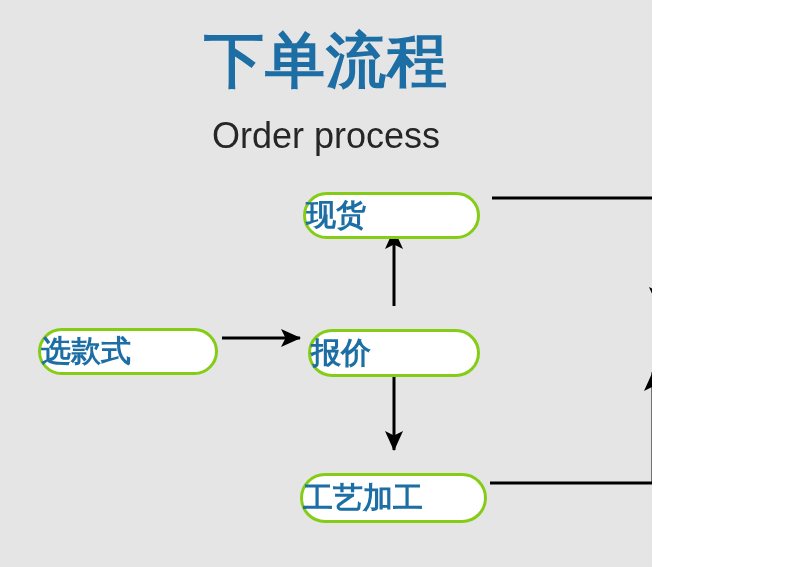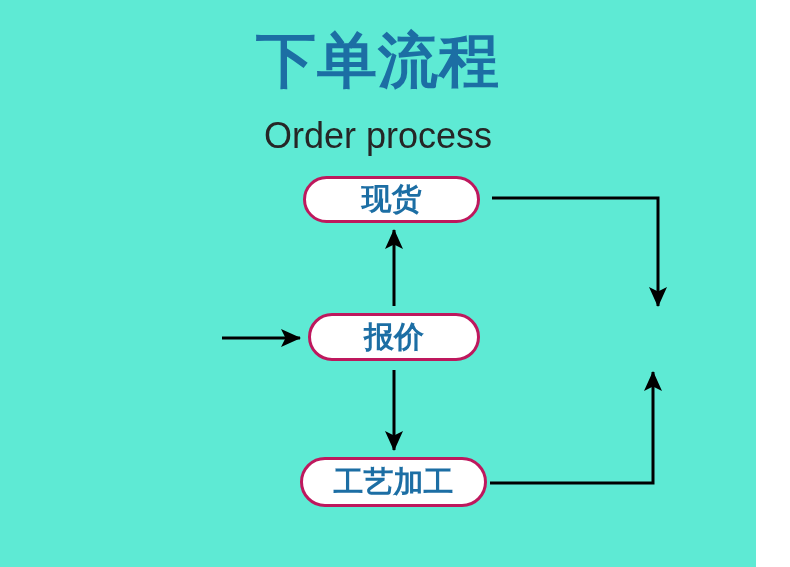--- a/index.html
+++ b/index.html
@@ -2,23 +2,23 @@
 <html><head>
 <meta charset="utf-8">
 <style>
   html, body {
     margin: 0;
     padding: 0;
     background: #ffffff;
   }
   #canvas {
     position: relative;
-    width: 756px;
+    width: 652px;
     height: 567px;
-    background: #5eead4;
+    background: #e5e5e5;
     overflow: hidden;
     font-family: "Liberation Sans", "DejaVu Sans", sans-serif;
   }
   .header {
     position: absolute;
     top: 24px;
     left: 0;
     width: 100%;
     text-align: center;
   }
@@ -33,27 +33,27 @@
     font-size: 36px;
     font-weight: 300;
     line-height: 1.0;
     color: #262626;
     margin-top: 21px;
     letter-spacing: 0px;
   }
   .node {
     position: absolute;
     box-sizing: border-box;
-    border: 3px solid #be185d;
+    border: 3px solid #84cc16;
     border-radius: 26px;
     background: #ffffff;
     display: flex;
     align-items: center;
-    justify-content: center;
     z-index: 2;
+    margin-top: 16px;
   }
   .node-label {
     font-size: 30px;
     font-weight: 700;
     color: #1c6ea4;
     white-space: nowrap;
   }
   #node-in-stock        { left: 303px; top: 176px; width: 177px; height: 47px; }
   #node-choose-style    { left: 38px;  top: 312px; width: 180px; height: 47px; }
   #node-quotation       { left: 308px; top: 313px; width: 172px; height: 48px; }
@@ -99,20 +99,23 @@
 
     <path class="connector" d="M 492 198 L 658 198 L 658 306" marker-end="url(#arrowhead)"></path>
 
     <path class="connector" d="M 490 483 L 653 483 L 653 372" marker-end="url(#arrowhead)"></path>
   </svg>
 
   <div class="node" id="node-in-stock">
     <span class="node-label">现货</span>
   </div>
 
+  <div class="node" id="node-choose-style">
+    <span class="node-label">选款式</span>
+  </div>
 
   <div class="node" id="node-quotation">
     <span class="node-label">报价</span>
   </div>
 
 
   <div class="node" id="node-craft-processing">
     <span class="node-label">工艺加工</span>
   </div>
 

